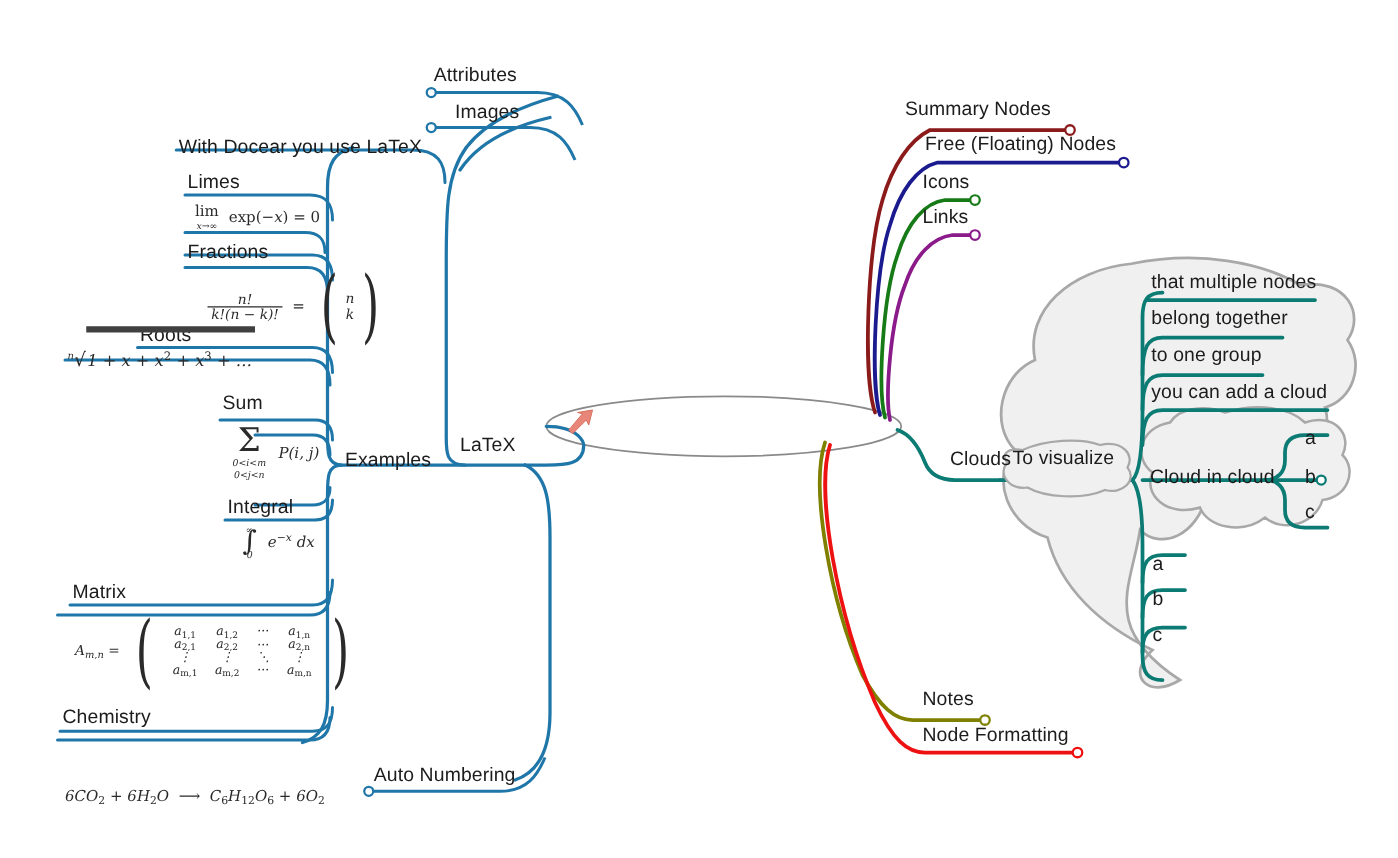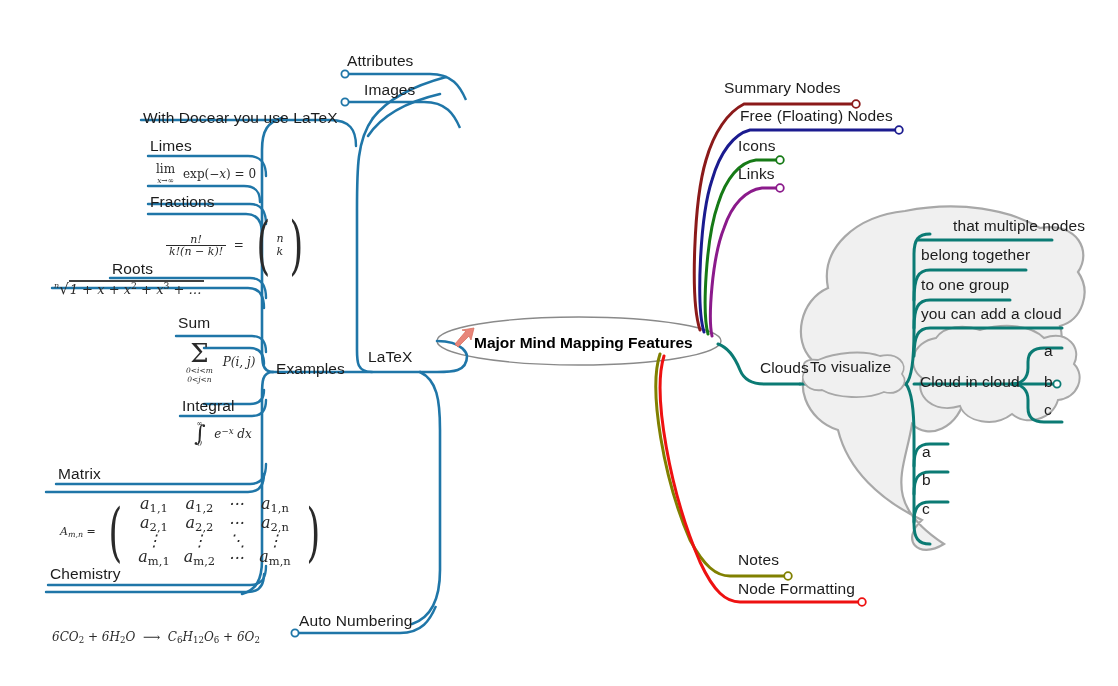--- a/index.html
+++ b/index.html
@@ -13,21 +13,21 @@
         font-style:italic;color:#2a2a2a;line-height:1;}
   .root-txt{position:absolute;font-weight:bold;font-size:15.5px;color:#000;white-space:nowrap;}
   .frac{display:inline-block;vertical-align:middle;text-align:center;font-size:11px;}
   .frac .num{display:block;padding:0 3px;border-bottom:1px solid #2a2a2a;}
   .frac .den{display:block;padding:0 3px;}
   .sub{font-size:.72em;vertical-align:-.28em;font-style:normal;}
   .sup{font-size:.72em;vertical-align:.5em;font-style:normal;}
   .upr{font-style:normal;}
   .stack{display:inline-block;vertical-align:middle;text-align:center;font-size:8.5px;line-height:1.15;font-style:italic;}
   .bigop{font-size:26px;font-style:normal;vertical-align:-.18em;}
-  .mtx{display:inline-block;vertical-align:middle;font-size:16px;}
+  .mtx{display:inline-block;vertical-align:middle;font-size:10px;}
   .mtx table{border-collapse:collapse;}
   .mtx td{padding:0 7px;text-align:center;font-style:italic;}
   .pL,.pR{display:inline-block;vertical-align:middle;font-size:64px;
           font-family:"DejaVu Serif",serif;font-style:normal;line-height:.80;
           transform:scaleX(.55);}
 </style>
 </head>
 <body>
 
 <div id="canvas">
@@ -153,21 +153,20 @@
          C 910 384 898 396 884 392
          C 866 400 836 398 822 390
          C 806 392 798 378 806 370
          C 800 364 806 358 818 360 Z"></path>
 
     <g transform="translate(454,328)">
       <path fill="#e8867a" stroke="#d9705f" stroke-width="0.8" d="M 1 16 L 12 3 L 8 2 L 20 0 L 17 12 L 15 8 L 4 19 Z"></path>
     </g>
   </svg>
 
-  <div class="root-txt" style="left:474px;top:334px;">Major Mind Mapping Features</div>
 
   <div class="lbl" style="left:347px;top:53px;">Attributes</div>
   <div class="lbl" style="left:364px;top:82px;">Images</div>
   <div class="lbl" style="left:368px;top:349px;">LaTeX</div>
   <div class="lbl" style="left:276px;top:361px;">Examples</div>
   <div class="lbl" style="left:299px;top:613px;">Auto Numbering</div>
   <div class="lbl" style="left:143px;top:110px;">With Docear you use LaTeX</div>
 
   <div class="lbl" style="left:150px;top:138px;">Limes</div>
   <div class="lbl" style="left:150px;top:194px;text-align:right;">Fractions</div>
@@ -182,21 +181,21 @@
     <span class="upr" style="font-size:12px;">&nbsp;exp(−<i>x</i>)&nbsp;=&nbsp;0</span>
   </div>
 
   <div class="math" style="left:166px;top:220px;font-size:12px;">
     <span class="frac"><span class="num"><i>n</i>!</span><span class="den"><i>k</i>!(<i>n</i>&nbsp;−&nbsp;<i>k</i>)!</span></span>
     <span class="upr">&nbsp;=&nbsp;</span>
     <span class="pL">(</span><span class="stack" style="font-size:11px;"><span style="display:block;"><i>n</i></span><span style="display:block;"><i>k</i></span></span><span class="pR">)</span>
   </div>
 
   <div class="math" style="left:54px;top:281px;font-size:13px;">
-    <span style="font-size:8px;vertical-align:.75em;font-style:normal;"><i>n</i></span><span class="upr" style="font-size:15px;">√</span><span style="border-top:2px solid #404040;padding:0 2px 0 1px;">1&nbsp;+&nbsp;<i>x</i>&nbsp;+&nbsp;<i>x</i><span class="sup">2</span>&nbsp;+&nbsp;<i>x</i><span class="sup">3</span>&nbsp;+&nbsp;…</span>
+    <span style="font-size:8px;vertical-align:.75em;font-style:normal;"><i>n</i></span><span class="upr" style="font-size:15px;">√</span><span style="border-top:5px solid #404040;padding:16px 2px 0 1px;">1&nbsp;+&nbsp;<i>x</i>&nbsp;+&nbsp;<i>x</i><span class="sup">2</span>&nbsp;+&nbsp;<i>x</i><span class="sup">3</span>&nbsp;+&nbsp;…</span>
   </div>
 
   <div class="math" style="left:186px;top:340px;font-size:12px;">
     <span style="display:inline-block;text-align:center;vertical-align:middle;">
       <span class="bigop" style="display:block;">Σ</span>
       <span style="display:block;font-size:7.5px;line-height:1.2;">0&lt;<i>i</i>&lt;<i>m</i><br>0&lt;<i>j</i>&lt;<i>n</i></span>
     </span>
     <span style="display:inline-block;vertical-align:middle;padding-left:6px;"><i>P</i>(<i>i</i>,&nbsp;<i>j</i>)</span>
   </div>
 
@@ -250,21 +249,21 @@
   <div class="lbl" style="left:724px;top:80px;text-align:center;">Summary Nodes</div>
   <div class="lbl" style="left:740px;top:108px;">Free (Floating) Nodes</div>
   <div class="lbl" style="left:738px;top:138px;">Icons</div>
   <div class="lbl" style="left:738px;top:166px;">Links</div>
   <div class="lbl" style="left:740px;top:360px;padding-left:20px;">Clouds</div>
   <div class="lbl" style="left:738px;top:552px;">Notes</div>
   <div class="lbl" style="left:738px;top:581px;">Node Formatting</div>
 
   <div class="lbl" style="left:810px;top:359px;">To visualize</div>
 
-  <div class="lbl" style="left:921px;top:218px;margin-left:32px;">that multiple nodes</div>
+  <div class="lbl" style="left:921px;top:218px;">that multiple nodes</div>
   <div class="lbl" style="left:921px;top:247px;">belong together</div>
   <div class="lbl" style="left:921px;top:277px;">to one group</div>
   <div class="lbl" style="left:921px;top:306px;">you can add a cloud</div>
 
   <div class="lbl" style="left:920px;top:374px;">Cloud in cloud</div>
   <div class="lbl" style="left:1044px;top:343px;">a</div>
   <div class="lbl" style="left:1044px;top:374px;">b</div>
   <div class="lbl" style="left:1044px;top:402px;">c</div>
 
   <div class="lbl" style="left:922px;top:444px;">a</div>

